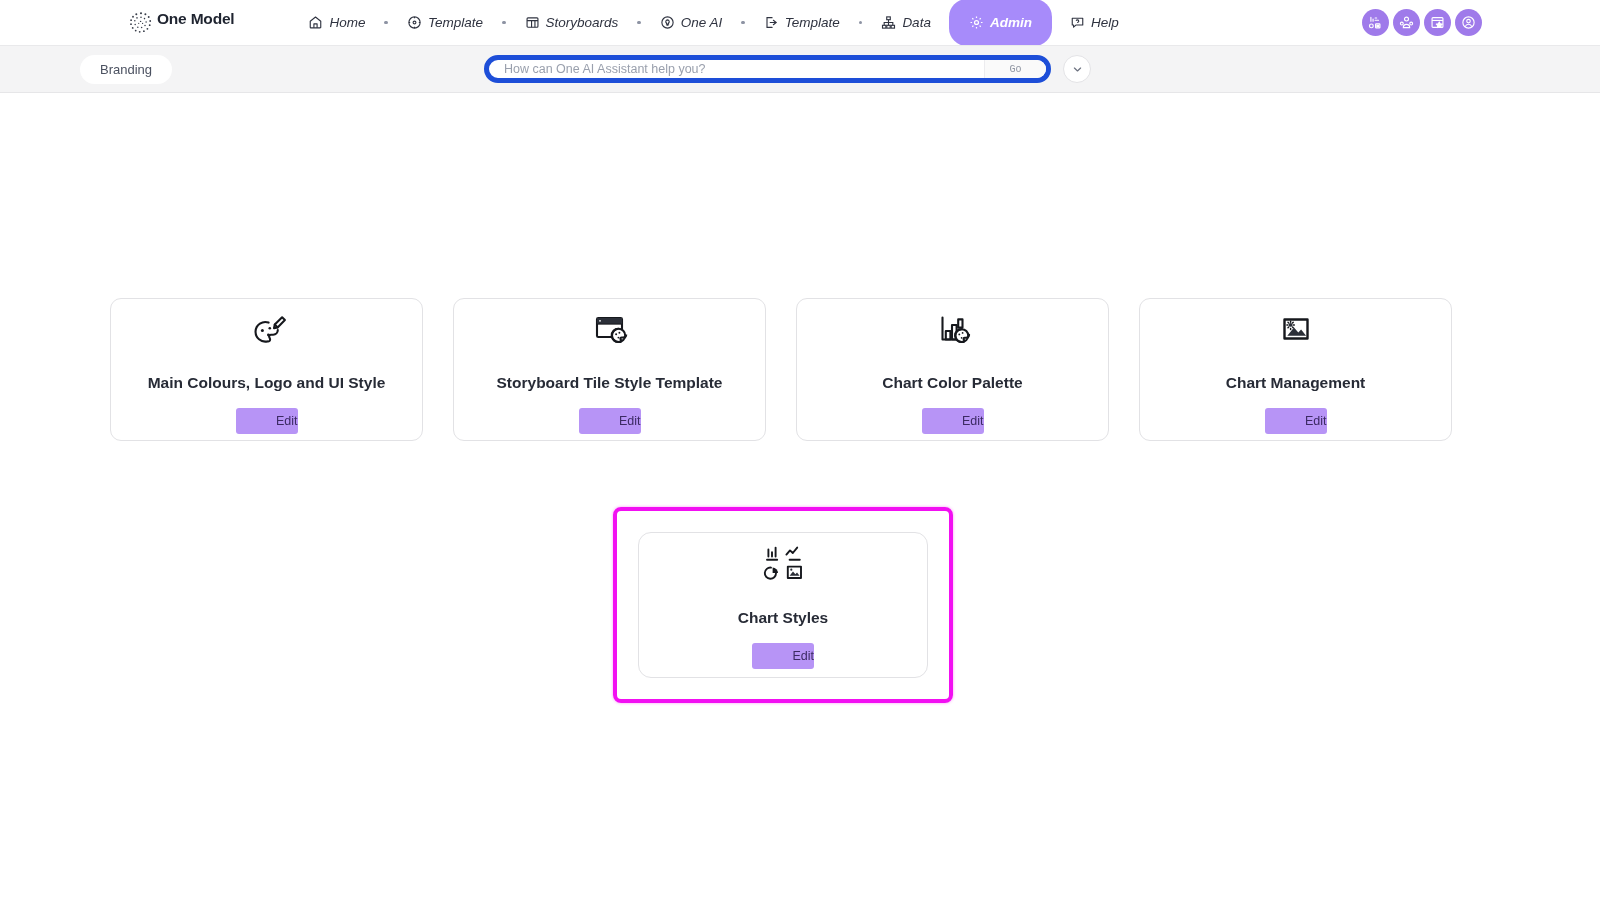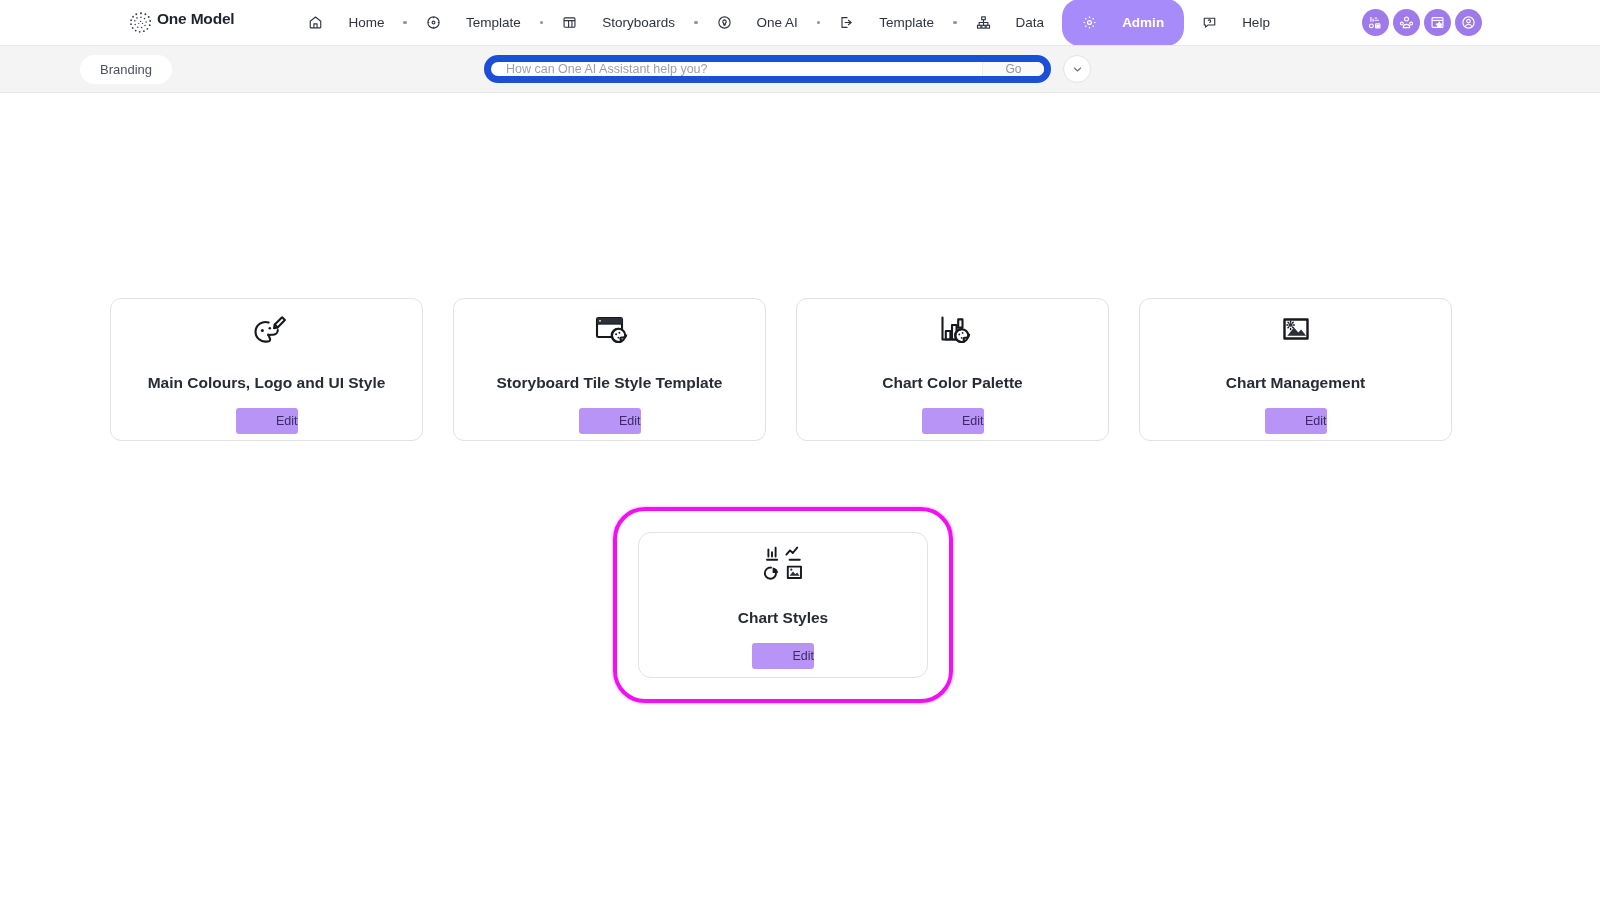--- a/index.html
+++ b/index.html
@@ -34,26 +34,27 @@
     white-space: nowrap;
   }
   .nav-items {
     display: flex;
     align-items: center;
     margin-left: 62px;
     gap: 0px;
   }
   .nav-item {
     display: flex;
-    gap: 25px;
+    gap: 6px;
     padding: 5px 12px;
     font-size: 13.5px;
     color: #2f3340;
     cursor: pointer;
     white-space: nowrap;
+    font-style: italic;
   }
   .nav-item .ico { width: 15px; height: 15px; display: block; flex: 0 0 15px; }
   .nav-dot {
     width: 3.5px; height: 3.5px; border-radius: 50%;
     background: #8d93a3; margin: 0 7px; flex: 0 0 3.5px;
   }
   .nav-item.active {
     background: #a78bfa;
     color: #ffffff;
     border-radius: 18px;
@@ -100,21 +101,21 @@
   .ai-search {
     position: absolute;
     left: 484px;
     display: flex;
     align-items: center;
   }
   .ai-input-group {
     display: flex;
     align-items: stretch;
     background: #ffffff;
-    border: 7px solid #1d4ed8;
+    border: 5px solid #1d4ed8;
     border-radius: 18px;
     height: 28px;
     width: 567px;
     overflow: hidden;
   }
   .ai-input {
     flex: 1;
     border: none;
     outline: none;
     background: transparent;
@@ -122,24 +123,24 @@
     font-size: 12.5px;
     color: #3d4250;
     font-family: "Liberation Sans", sans-serif;
   }
   .ai-input::placeholder { color: #9aa0ad; }
   .ai-go {
     width: 62px;
     border: none;
     border-left: 1px solid #ececef;
     background: #fafafa;
-    font-size: 12px;
+    font-size: 10px;
     color: #8e94a1;
     cursor: pointer;
-    font-family: Liberation Sans, sans-serif;
+    font-family: Liberation Mono, monospace;
   }
   .chev-btn {
     width: 28px; height: 28px;
     margin-left: 12px;
     border-radius: 50%;
     border: 1px solid #e3e3e6;
     background: #ffffff;
     display: flex; align-items: center; justify-content: center;
     cursor: pointer;
   }
@@ -201,21 +202,21 @@
   }
 
   
   .highlight-wrap {
     position: absolute;
     top: 414px;
     left: 613px;
     width: 340px;
     height: 196px;
     border: 4px solid #f20ff2;
-    border-radius: 32px;
+    border-radius: 8px;
     padding: 21px;
     box-shadow: 0 0 3px rgba(242,15,242,0.45);
   }
   .highlight-wrap .card {
     width: 100%;
     height: 100%;
     border-radius: 13px;
   }
 </style>
 </head>

